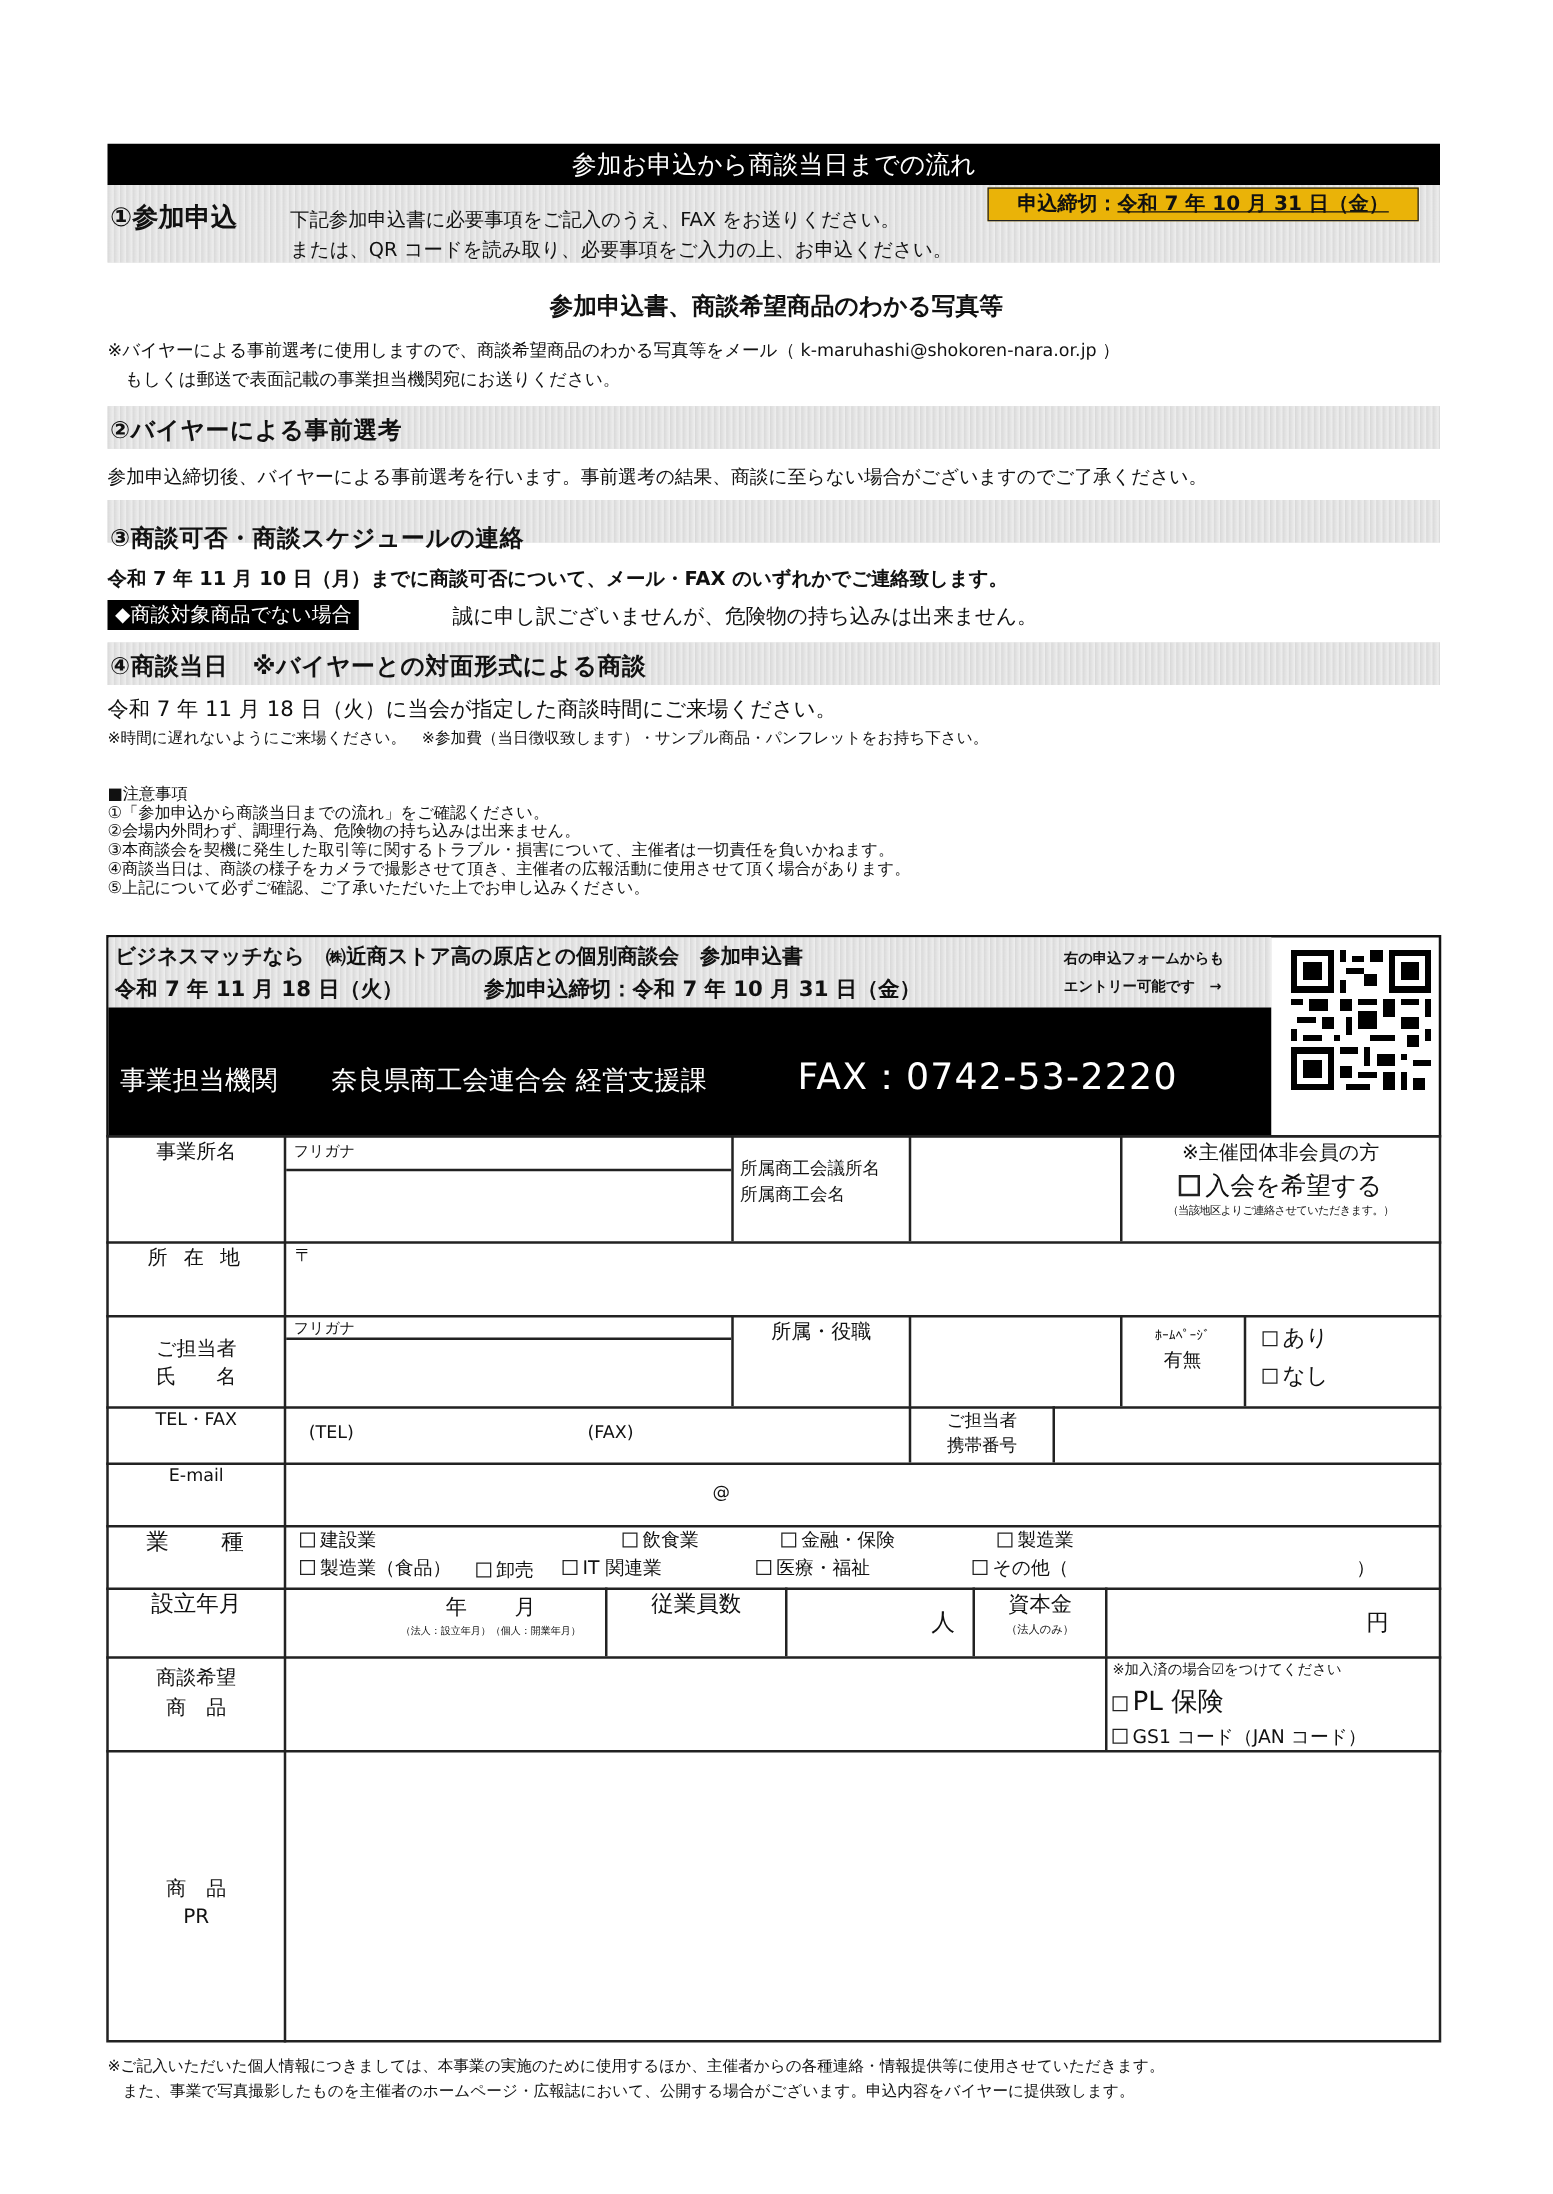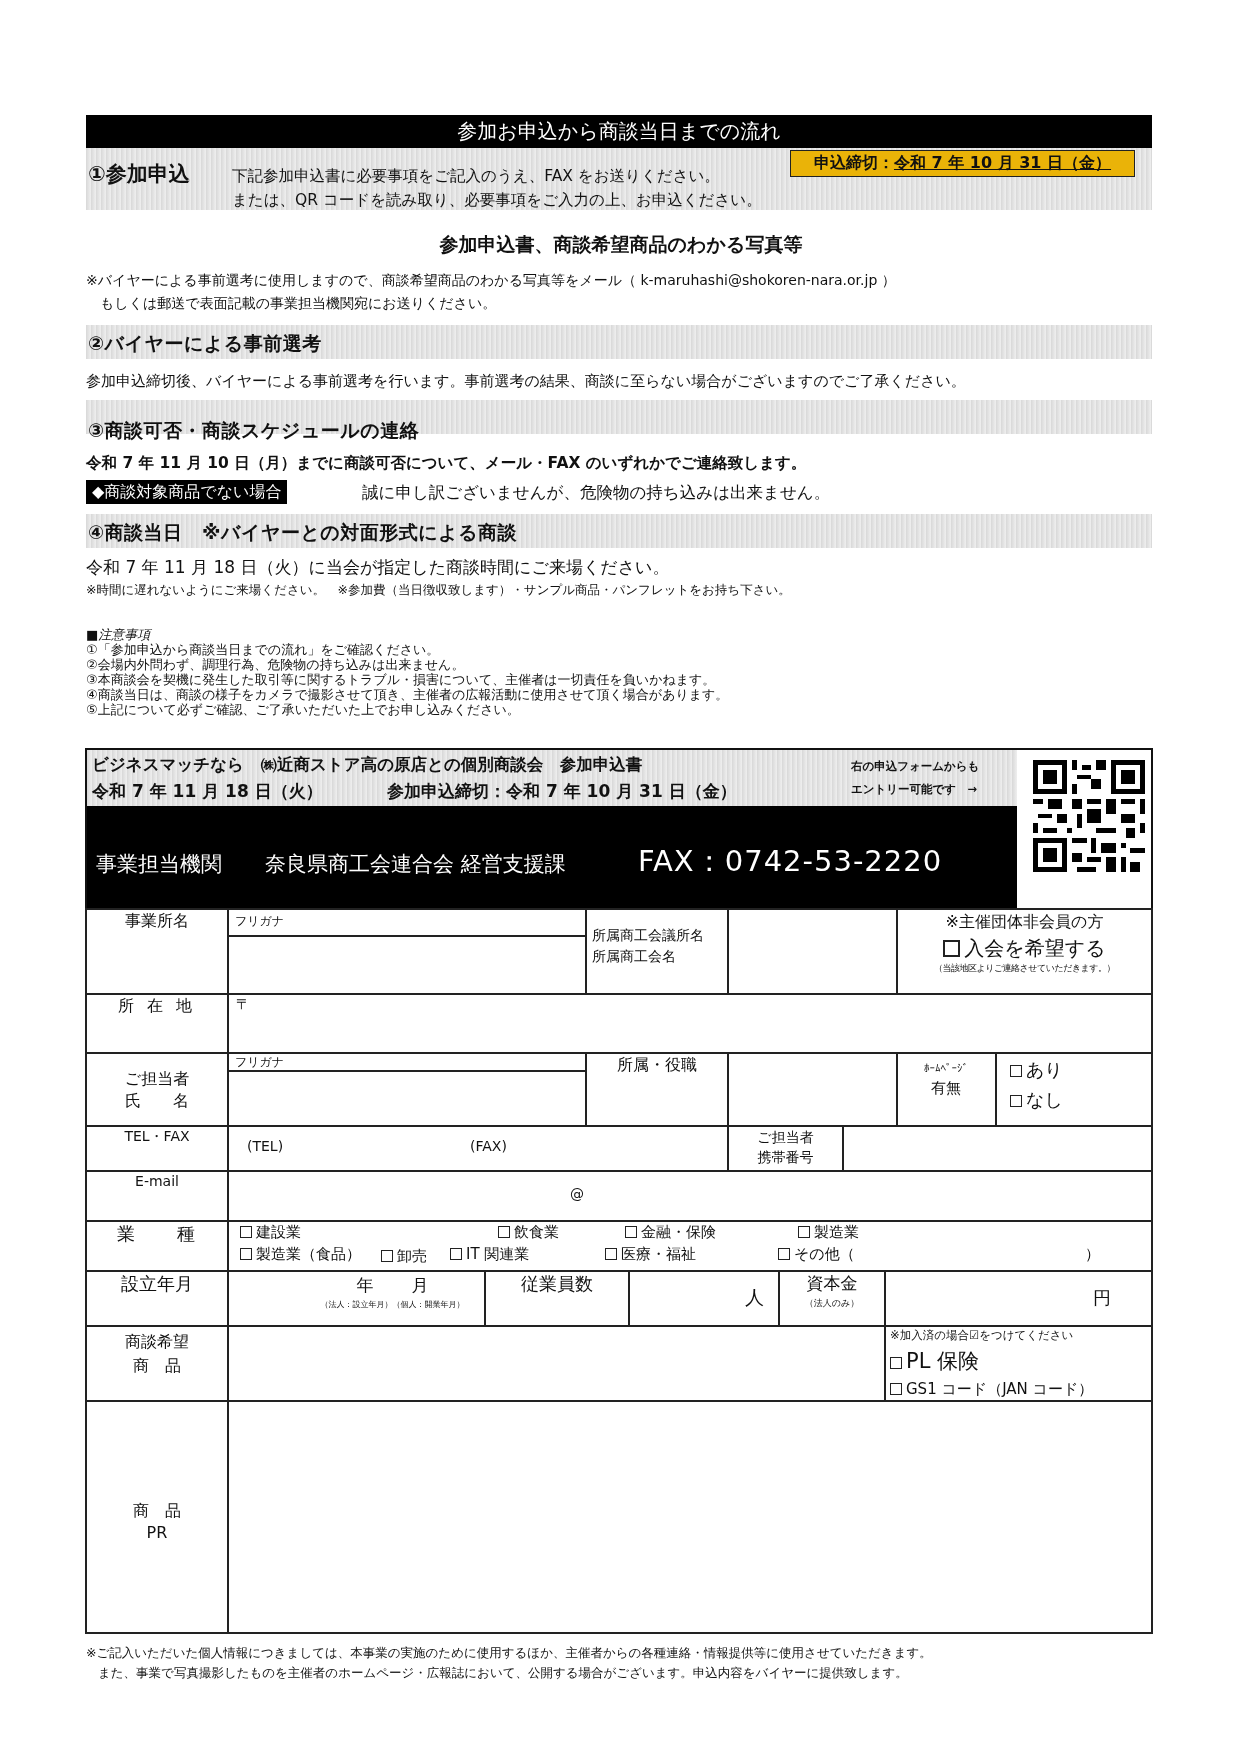--- a/index.html
+++ b/index.html
@@ -56,21 +56,21 @@
 <div class="abs t sec-head" style="left:88px;top:406px;margin-top:12px;">③商談可否・商談スケジュールの連絡</div>
 <div class="abs t bold" style="left:86px;top:453px;font-size:15.5px;">令和 7 年 11 月 10 日（月）までに商談可否について、メール・FAX のいずれかでご連絡致します。</div>
 <div class="abs t blackbar" style="left:86px;top:480px;height:24px;padding:0 6px;line-height:24px;font-size:16px;">◆商談対象商品でない場合</div>
 <div class="abs t" style="left:362px;top:482px;font-size:16.5px;">誠に申し訳ございませんが、危険物の持ち込みは出来ません。</div>
 
 <div class="abs noise noise-fade" style="left:86px;top:514px;width:1066px;height:34px;"></div>
 <div class="abs t sec-head" style="left:88px;top:520px;">④商談当日　※バイヤーとの対面形式による商談</div>
 <div class="abs t" style="left:86px;top:556px;font-size:17px;">令和 7 年 11 月 18 日（火）に当会が指定した商談時間にご来場ください。</div>
 <div class="abs t" style="left:86px;top:582px;font-size:12.5px;">※時間に遅れないようにご来場ください。　※参加費（当日徴収致します）・サンプル商品・パンフレットをお持ち下さい。</div>
 
-<div class="abs t" style="left:86px;top:626px;font-size:13px;font-style:italic;">■注意事項</div>
+<div class="abs t" style="left:86px;top:626px;font-size:13px;">■注意事項</div>
 <div class="abs t" style="left:86px;top:641px;font-size:13px;">①「参加申込から商談当日までの流れ」をご確認ください。</div>
 <div class="abs t" style="left:86px;top:656px;font-size:13px;">②会場内外問わず、調理行為、危険物の持ち込みは出来ません。</div>
 <div class="abs t" style="left:86px;top:671px;font-size:13px;">③本商談会を契機に発生した取引等に関するトラブル・損害について、主催者は一切責任を負いかねます。</div>
 <div class="abs t" style="left:86px;top:686px;font-size:13px;">④商談当日は、商談の様子をカメラで撮影させて頂き、主催者の広報活動に使用させて頂く場合があります。</div>
 <div class="abs t" style="left:86px;top:701px;font-size:13px;">⑤上記について必ずご確認、ご了承いただいた上でお申し込みください。</div>
 
 <div class="abs" style="left:85px;top:748px;width:1068px;height:162px;border:2px solid #111;box-sizing:border-box;"></div>
 <div class="abs noise noise-fade" style="left:87px;top:750px;width:930px;height:56px;"></div>
 <div class="abs t bold" style="left:92px;top:754px;font-size:16.5px;">ビジネスマッチなら　㈱近商ストア高の原店との個別商談会　参加申込書</div>
 <div class="abs t bold" style="left:92px;top:780px;font-size:17px;">令和 7 年 11 月 18 日（火）</div>

